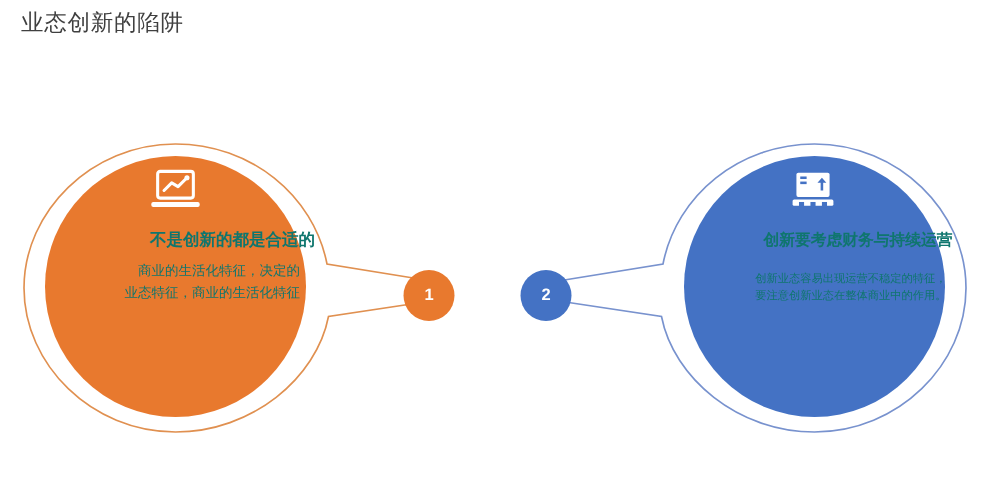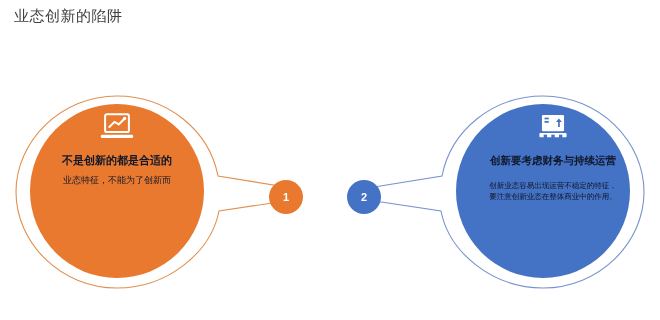--- a/index.html
+++ b/index.html
@@ -54,30 +54,30 @@
   .disc-right {
     left: 456px;
     top: 104px;
     width: 174px;
     height: 174px;
   }
   
   .card-body {
     position: absolute;
     box-sizing: border-box;
-    text-align: center;
-    color: #0f172a;
+    text-align: right;
+    color: #0f766e;
   }
   .card-left {
     left: 24px;
     top: 112px;
     width: 186px;
   }
   .card-right {
-    left: 460px;
+    left: 449px;
     top: 112px;
     width: 186px;
   }
   .card-icon {
     display: block;
     margin: 0 auto 10px auto;
     width: 34px;
     height: 30px;
   }
   .card-icon svg {
@@ -159,21 +159,22 @@
     <div class="card-icon">
       <svg viewBox="0 0 40 34">
         <rect x="6" y="2" width="28" height="21" rx="2" fill="none" stroke="#ffffff" stroke-width="2.4"></rect>
         <polyline points="11,17 17,11 22,14 29,7" fill="none" stroke="#ffffff" stroke-width="2.4" stroke-linecap="round" stroke-linejoin="round"></polyline>
         <circle cx="29" cy="7" r="2" fill="#ffffff"></circle>
         <rect x="1" y="26" width="38" height="4" rx="1.6" fill="#ffffff"></rect>
       </svg>
     </div>
     <div class="card-heading">不是创新的都是合适的</div>
     <div class="card-text">
-      <div>业态特征，不能为了创新而</div>
+      <div>商业的生活化特征，决定的</div>
+      <div>业态特征，商业的生活化特征</div>
     </div>
   </div>
 
   <div class="card-body card-right">
     <div class="card-icon">
       <svg viewBox="0 0 40 34">
         <rect x="7" y="3" width="26" height="19" rx="1.5" fill="#ffffff"></rect>
         <rect x="10" y="6" width="5" height="2" fill="#4472C4"></rect>
         <rect x="10" y="10" width="5" height="2" fill="#4472C4"></rect>
         <path d="M 26 17 L 26 11 L 23.5 11 L 27 7 L 30.5 11 L 28 11 L 28 17 Z" fill="#4472C4"></path>

